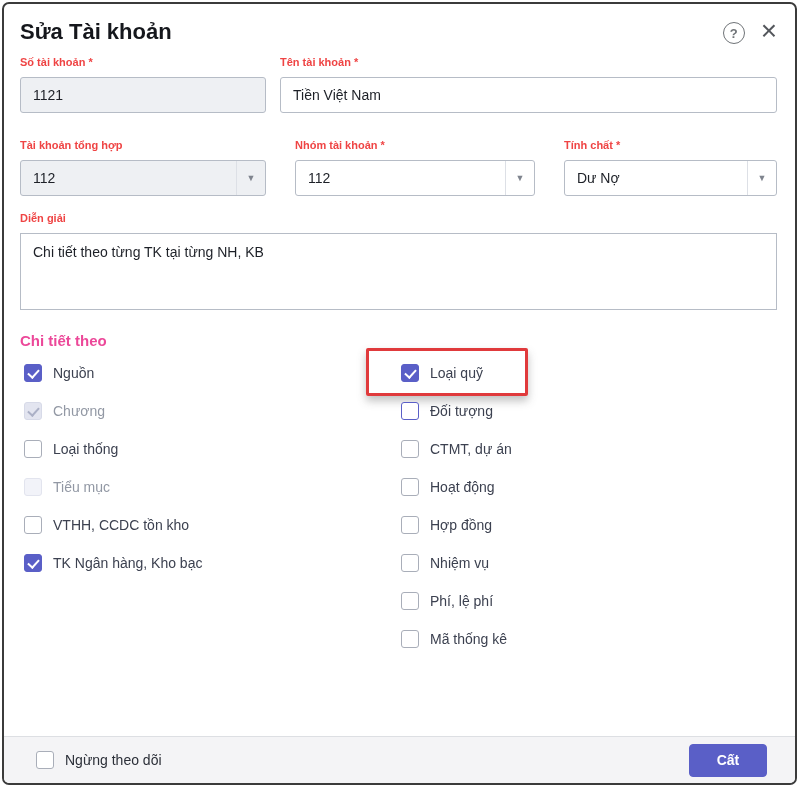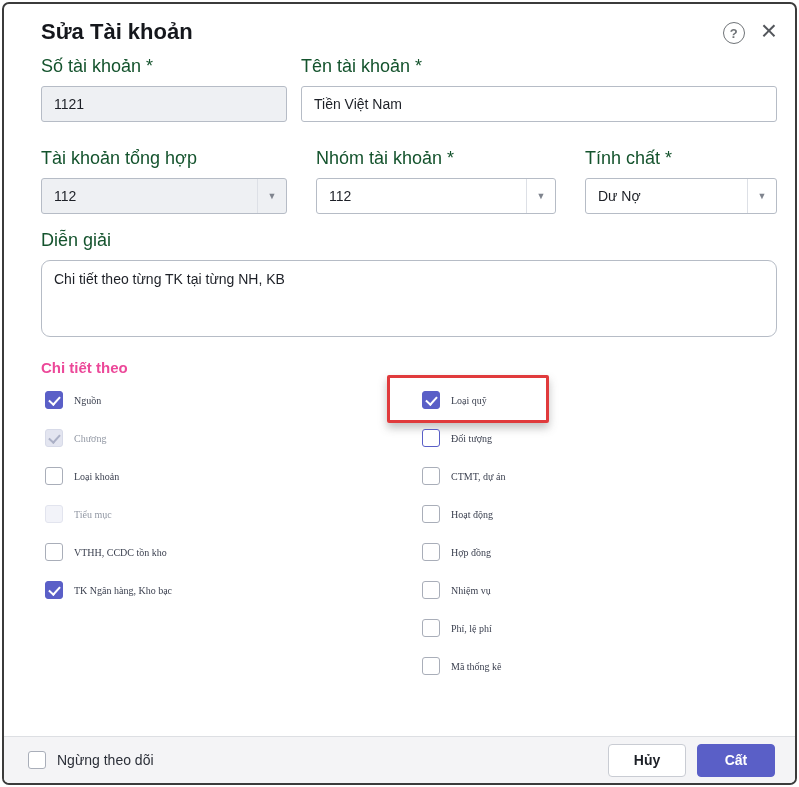--- a/index.html
+++ b/index.html
@@ -12,59 +12,59 @@
     width:799px;height:787px;
     background:#fff;
     font-family:"Liberation Sans",sans-serif;
   }
   .dialog{
     width:795px;height:783px;margin:2px;
     border:2px solid #3b3b3b;border-radius:7px;
     background:#fff;
     display:flex;flex-direction:column;overflow:hidden;
   }
-  .dialog-body{flex:1;padding:14px 18px 0 37px;}
+  .dialog-body{flex:1;padding:14px 18px 0 16px;}
 
   
   .hdr{display:flex;align-items:flex-start;}
   .title{flex:1;font-size:22px;font-weight:700;color:#15171c;line-height:28px;}
   .help-ic{
     width:22px;height:22px;border:1.5px solid #6f7377;border-radius:50%;
     display:flex;align-items:center;justify-content:center;
     font-size:13px;font-weight:700;color:#6f7377;margin:4px 16px 0 0;cursor:pointer;
   }
   .close-ic{
     font-size:28px;font-weight:300;color:#54575c;line-height:22px;
     margin-top:2px;cursor:pointer;
   }
 
   
   .row1{margin-top:10px;display:grid;grid-template-columns:246px 1fr;column-gap:14px;}
   .row2{margin-top:26px;display:grid;grid-template-columns:246px 240px 1fr;column-gap:29px;}
-  .fld-label{font-size:18px;font-weight:400;color:#14532d;margin-bottom:9px;}
+  .fld-label{font-size:11px;font-weight:700;color:#ef4444;margin-bottom:9px;}
   .txt-input{
     width:100%;height:36px;border:1px solid #b6bcc6;border-radius:3px;
     padding:0 12px;font-size:14px;color:#1d2027;background:#fff;
     font-family:"Liberation Sans",sans-serif;outline:none;
   }
   .txt-input.disabled{background:#eef0f3;}
   .combo{
     height:36px;border:1px solid #b6bcc6;border-radius:3px;background:#fff;
     display:flex;overflow:hidden;cursor:pointer;
   }
   .combo.disabled{background:#eef0f3;}
   .combo-value{flex:1;display:flex;align-items:center;padding:0 12px;font-size:14px;color:#1d2027;}
   .combo-arrow{
     width:29px;border-left:1px solid #dde0e6;flex:none;
     display:flex;align-items:center;justify-content:center;
     font-size:9px;color:#7f848e;
   }
   .desc-block{margin-top:16px;}
   .textarea{
-    width:100%;height:77px;border:1px solid #b6bcc6;border-radius:9px;
+    width:100%;height:77px;border:1px solid #b6bcc6;border-radius:0;
     padding:8px 12px;font-size:14px;color:#1d2027;line-height:1.45;resize:none;
     font-family:"Liberation Sans",sans-serif;outline:none;
   }
 
   
   .section-title{margin-top:18px;font-size:15px;font-weight:700;color:#ec4899;}
   .detail-grid{margin-top:5px;display:grid;grid-template-columns:377px 1fr;}
   .cb-col{display:flex;flex-direction:column;}
   .cb-row{height:38px;display:flex;align-items:center;gap:11px;padding-left:4px;position:relative;cursor:pointer;}
   .cb{
@@ -76,32 +76,32 @@
     content:'';position:absolute;left:5px;top:2px;width:5px;height:9px;
     border:solid #fff;border-width:0 2px 2px 0;transform:rotate(42deg);
   }
   .cb.dis-checked{background:#e3e5f0;border-color:#d7dae8;}
   .cb.dis-checked::after{
     content:'';position:absolute;left:5px;top:2px;width:5px;height:9px;
     border:solid #abb0c6;border-width:0 2px 2px 0;transform:rotate(42deg);
   }
   .cb.dis-unchecked{background:#f2f3f9;border-color:#e2e4ee;}
   .cb.accent-border{border-color:var(--accent);}
-  .cb-label{font-size:10px;color:#3c4150;font-family:Liberation Serif, serif;}
+  .cb-label{font-size:14px;color:#3c4150;}
   .cb-label.dis-label{color:#9298a4;}
   .highlight-frame{
     position:absolute;left:-31px;top:-6px;width:162px;height:48px;
     border:3px solid var(--annotation-red);border-radius:2px;
     box-shadow:0 5px 9px rgba(80,80,80,.35);pointer-events:none;
   }
 
   
   .footer{
     height:47px;flex:none;background:#f4f4f6;border-top:1px solid #dddfe3;
-    display:flex;align-items:center;padding:0 20px;
+    display:flex;align-items:center;padding:0 28px;
   }
   .footer-left{flex:1;display:flex;align-items:center;gap:11px;padding-left:4px;}
   .footer-label{font-size:14px;color:#2b2f38;}
   .btn{
     height:33px;min-width:78px;border-radius:4px;font-size:14px;font-weight:700;
     display:flex;align-items:center;justify-content:center;padding:0 16px;cursor:pointer;
     font-family:"Liberation Sans",sans-serif;
   }
   .btn-cancel{background:#fff;border:1px solid #c9ccd3;color:#1d2027;margin-right:11px;}
   .btn-save{background:var(--accent);border:1px solid var(--accent);color:#fff;}
@@ -164,21 +164,21 @@
           <div class="cb-row">
     <span class="cb checked"></span>
     <span class="cb-label">Nguồn</span>
   </div>
           <div class="cb-row">
     <span class="cb dis-checked"></span>
     <span class="cb-label dis-label">Chương</span>
   </div>
           <div class="cb-row">
     <span class="cb"></span>
-    <span class="cb-label">Loại khoản</span>
+    <span class="cb-label">Loại thống</span>
   </div>
           <div class="cb-row">
     <span class="cb dis-unchecked"></span>
     <span class="cb-label dis-label">Tiểu mục</span>
   </div>
           <div class="cb-row">
     <span class="cb"></span>
     <span class="cb-label">VTHH, CCDC tồn kho</span>
   </div>
           <div class="cb-row">
@@ -223,16 +223,15 @@
         </div>
     </div>
 
   </div>
 
   <div class="footer">
     <div class="footer-left">
       <span class="cb"></span>
       <span class="footer-label">Ngừng theo dõi</span>
     </div>
-    <button class="btn btn-cancel">Hủy</button>
     <button class="btn btn-save">Cất</button>
   </div>
 </div>
 
 </body></html>

